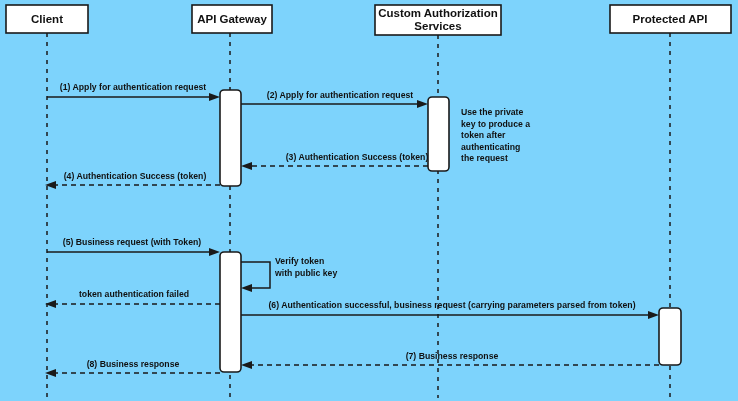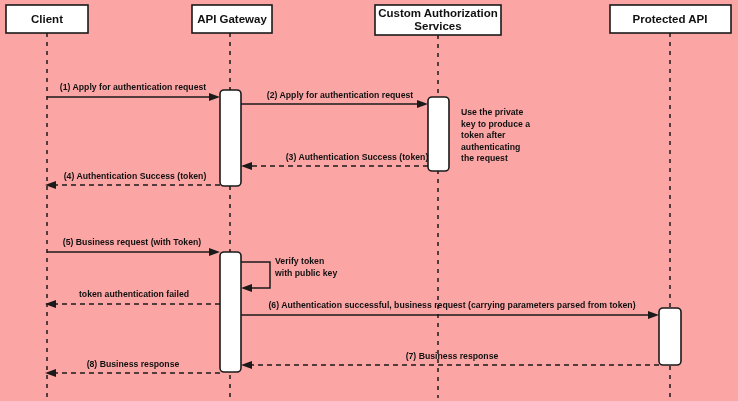--- a/index.html
+++ b/index.html
@@ -9,21 +9,21 @@
     background: #ffffff;
   }
   body {
     font-family: "Liberation Sans", sans-serif;
     -webkit-font-smoothing: antialiased;
   }
   #diagram-root {
     position: relative;
     width: 738px;
     height: 401px;
-    background: #fca5a5;
+    background: #7dd3fc;
     overflow: hidden;
   }
   svg#seq-svg {
     position: absolute;
     left: 0;
     top: 0;
     width: 738px;
     height: 401px;
     display: block;
   }

